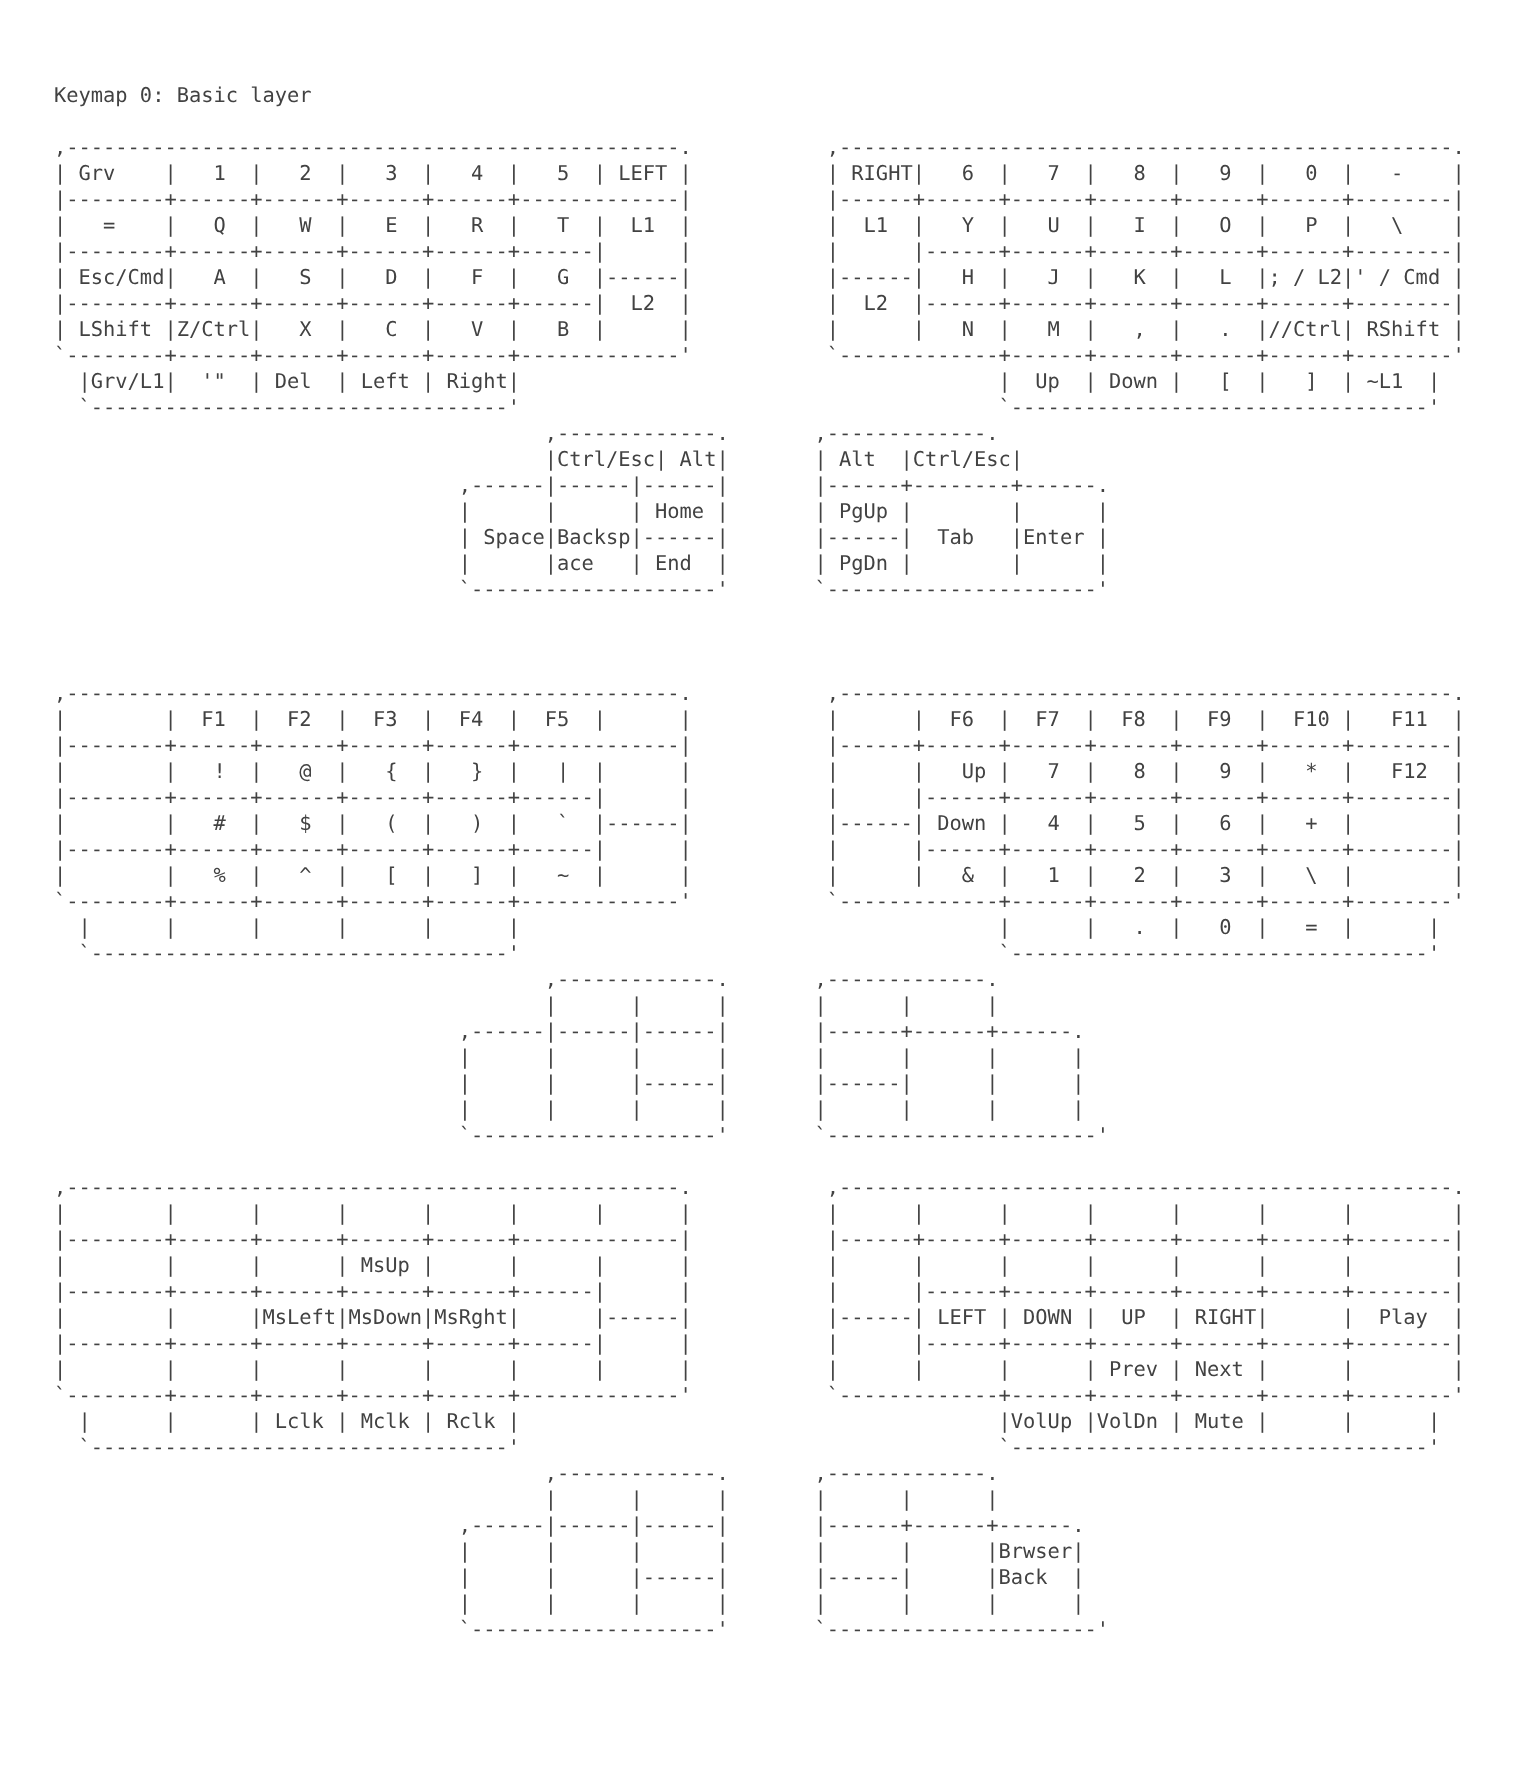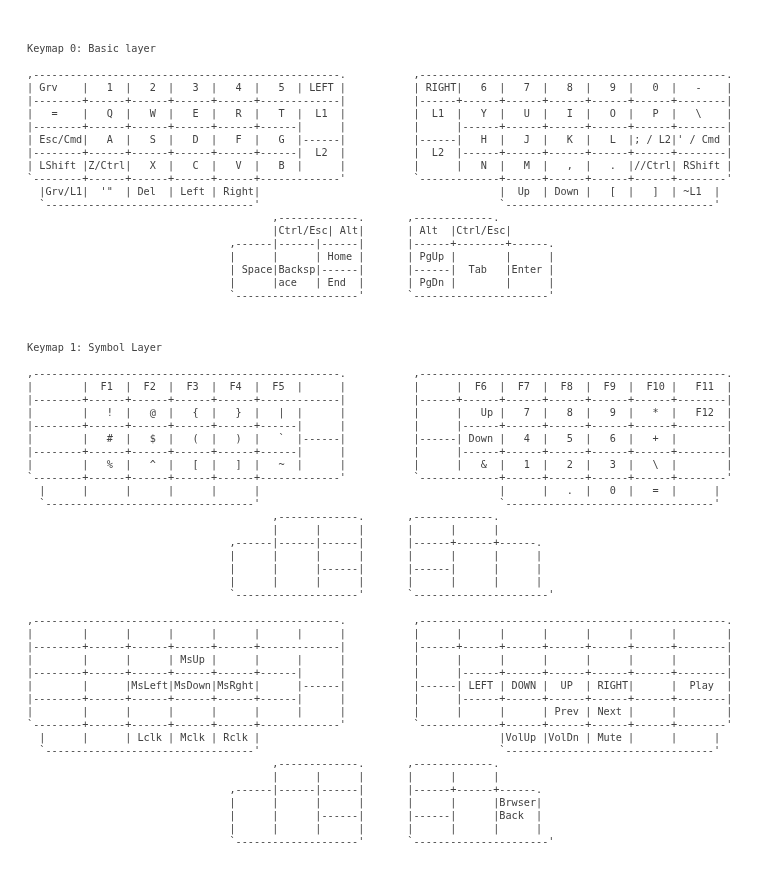--- a/index.html
+++ b/index.html
@@ -55,21 +55,20 @@
                                         ,-------------.       ,-------------.
                                         |Ctrl/Esc| Alt|       | Alt  |Ctrl/Esc|
                                  ,------|------|------|       |------+--------+------.
                                  |      |      | Home |       | PgUp |        |      |
                                  | Space|Backsp|------|       |------|  Tab   |Enter |
                                  |      |ace   | End  |       | PgDn |        |      |
                                  `--------------------'       `----------------------'</pre>
   </section>
 
   <section class="keymap" id="keymap-1">
-    <div class="km-title">Keymap 1: Symbol Layer</div>
     <pre class="km-art">,--------------------------------------------------.           ,--------------------------------------------------.
 |        |  F1  |  F2  |  F3  |  F4  |  F5  |      |           |      |  F6  |  F7  |  F8  |  F9  |  F10 |   F11  |
 |--------+------+------+------+------+-------------|           |------+------+------+------+------+------+--------|
 |        |   !  |   @  |   {  |   }  |   |  |      |           |      |   Up |   7  |   8  |   9  |   *  |   F12  |
 |--------+------+------+------+------+------|      |           |      |------+------+------+------+------+--------|
 |        |   #  |   $  |   (  |   )  |   `  |------|           |------| Down |   4  |   5  |   6  |   +  |        |
 |--------+------+------+------+------+------|      |           |      |------+------+------+------+------+--------|
 |        |   %  |   ^  |   [  |   ]  |   ~  |      |           |      |   &amp;  |   1  |   2  |   3  |   \  |        |
 `--------+------+------+------+------+-------------'           `-------------+------+------+------+------+--------'
   |      |      |      |      |      |                                       |      |   .  |   0  |   =  |      |

